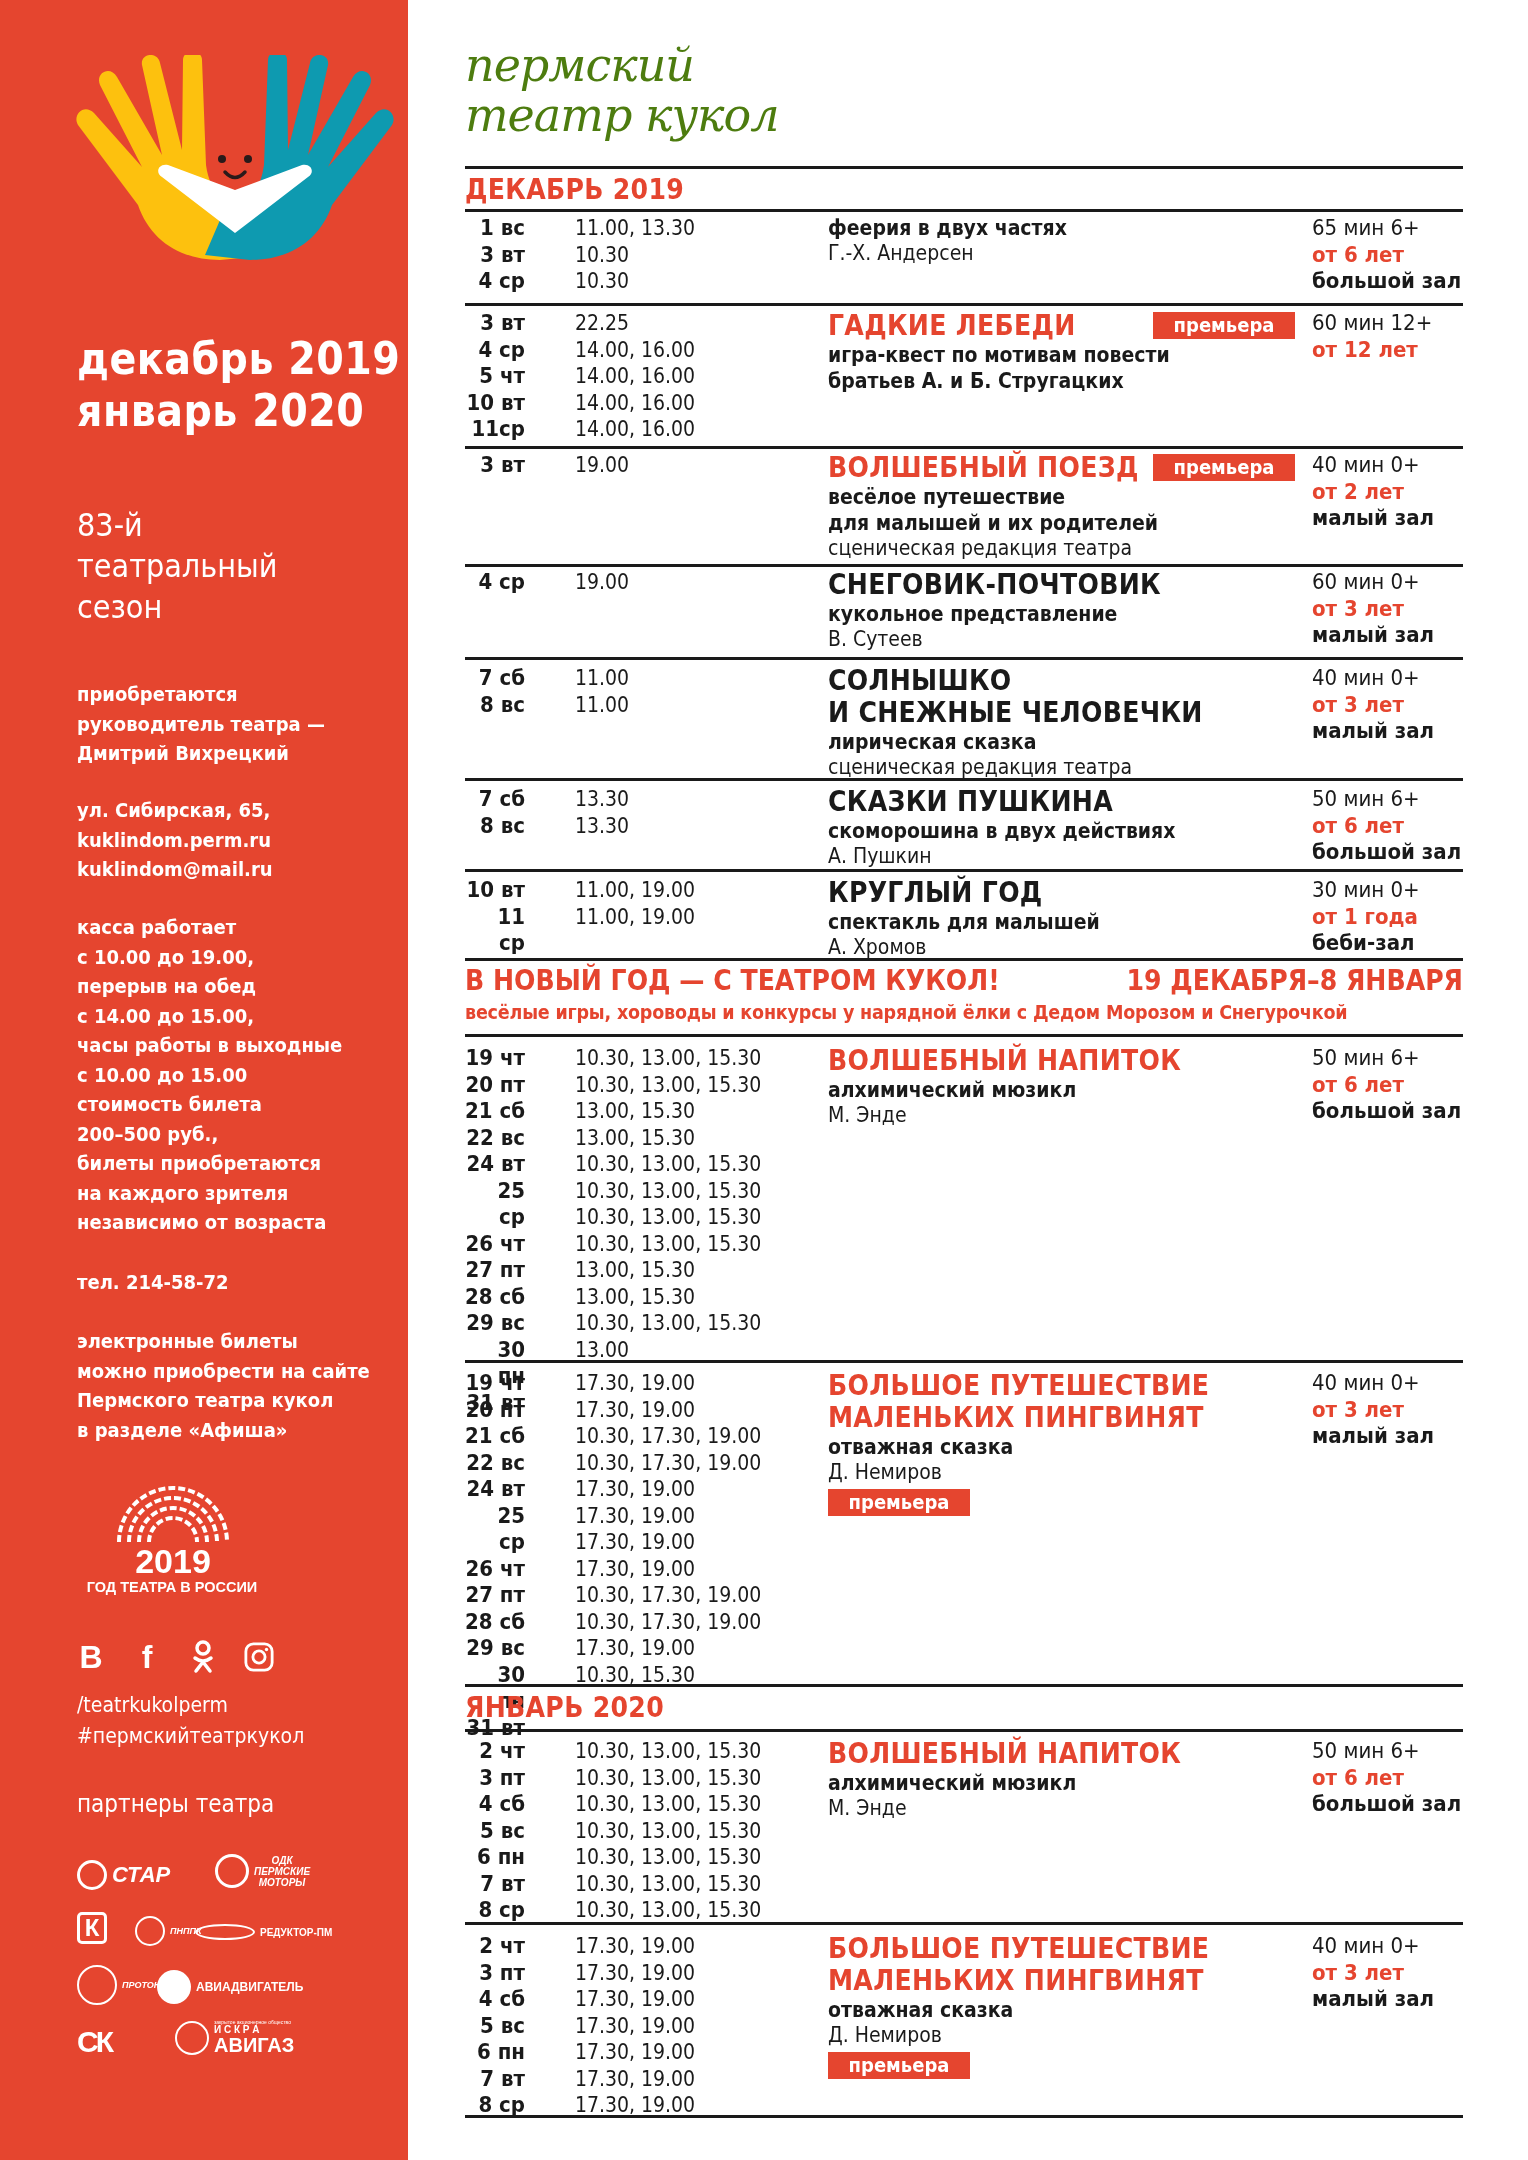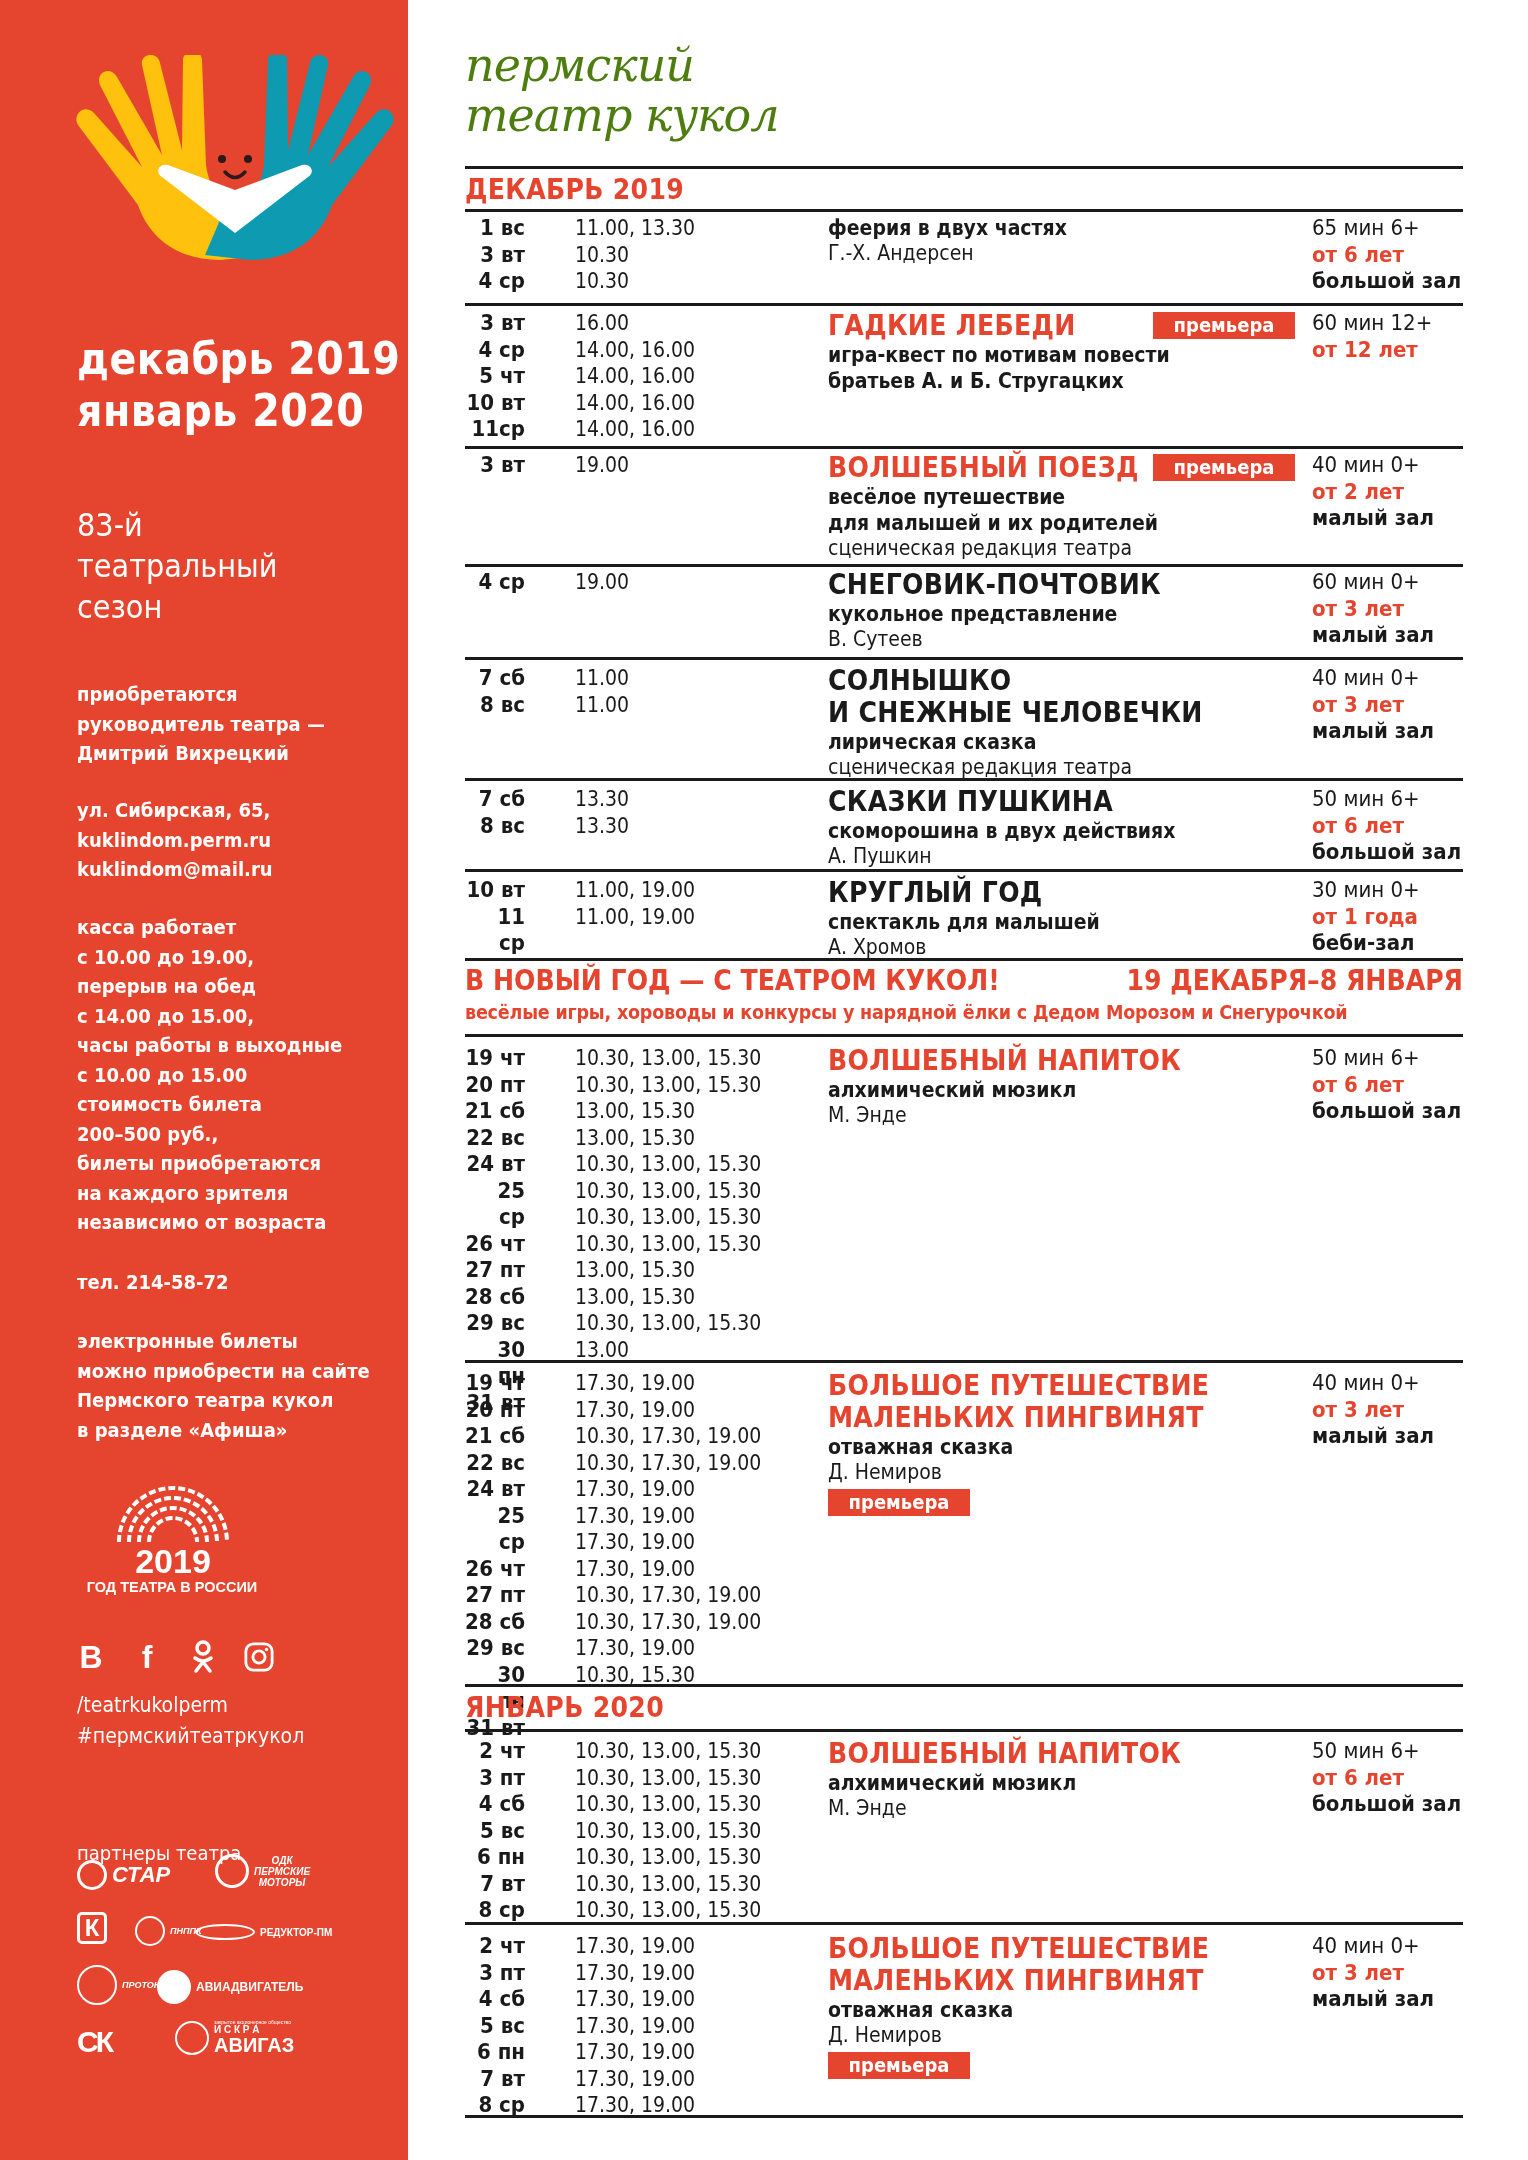--- a/index.html
+++ b/index.html
@@ -13,21 +13,21 @@
   .sb-season { position: absolute; left: 77px; top: 505px; font-size: 32px; font-weight: normal; line-height: 41px; }
   .sb-block { position: absolute; left: 77px; font-size: 20px; font-weight: bold; line-height: 29.5px; white-space: nowrap; }
   .sb-block div { height: 29.5px; }
   .emblem { position: absolute; left: 78px; top: 1478px; width: 190px; height: 130px; text-align: center; }
   .emblem svg { display: block; margin: 0 auto; }
   .emblem .year { font-size: 34px; font-weight: bold; line-height: 36px; font-family: "Liberation Sans", sans-serif; }
   .emblem .sub { font-size: 14.5px; font-weight: bold; font-family: "Liberation Sans", sans-serif; white-space: nowrap; margin-left: -2px; }
   .social { position: absolute; left: 76px; top: 1640px; display: flex; gap: 26px; align-items: center; }
   .social span { display: inline-flex; align-items: center; justify-content: center; width: 30px; height: 34px; font-size: 32px; font-weight: bold; color: #fff; font-family: "Liberation Sans", sans-serif; }
   .handles { position: absolute; left: 77px; top: 1690px; font-size: 21px; line-height: 31px; }
-  .partners-title { position: absolute; left: 77px; top: 1840px; font-size: 20px; line-height: 26px; }
+  .partners-title { position: absolute; left: 77px; top: 1791px; font-size: 24px; line-height: 26px; }
   .partners { position: absolute; left: 75px; top: 1860px; width: 300px; height: 220px; }
   .plogo { position: absolute; color: #fff; font-family: "Liberation Sans", sans-serif; font-weight: bold; font-style: italic; display: flex; align-items: center; gap: 5px; white-space: nowrap; }
   .plogo .mark { display: inline-block; border: 3px solid #fff; border-radius: 50%; }
   .plogo.up { font-style: normal; }
 
   
   .title { position: absolute; left: 465px; top: 40px; font-family: "DejaVu Serif", serif; font-style: italic; font-size: 46px; line-height: 50px; color: #4d7c0f; letter-spacing: -1px; }
   .rule { position: absolute; left: 465px; width: 998px; height: 3px; background: #1a1a1a; }
   .month { position: absolute; left: 465px; font-size: 28px; font-weight: bold; color: #E5452F; line-height: 32px; letter-spacing: 0.3px; }
 
@@ -234,21 +234,21 @@
     <div class="rule" style="top: 303px;"></div>
     <div class="show" style="top: 310px;">
       <div class="dates">
         <div>3 вт</div>
         <div>4 ср</div>
         <div>5 чт</div>
         <div>10 вт</div>
         <div>11ср</div>
       </div>
       <div class="times">
-        <div>16.00</div>
+        <div>22.25</div>
         <div>14.00, 16.00</div>
         <div>14.00, 16.00</div>
         <div>14.00, 16.00</div>
         <div>14.00, 16.00</div>
       </div>
       <div class="info">
         <div class="name red">ГАДКИЕ ЛЕБЕДИ</div>
         <div class="genre">игра-квест по мотивам повести</div>
         <div class="genre">братьев А. и Б. Стругацких</div>
       </div>

